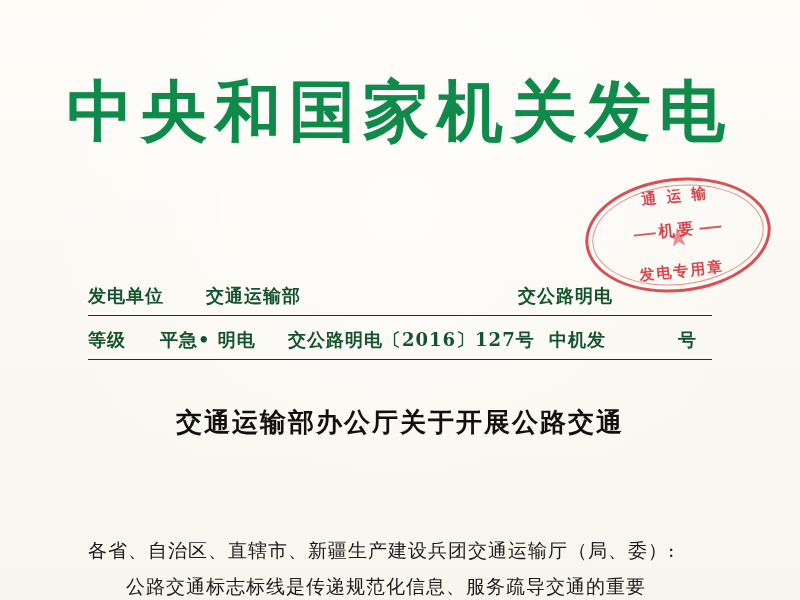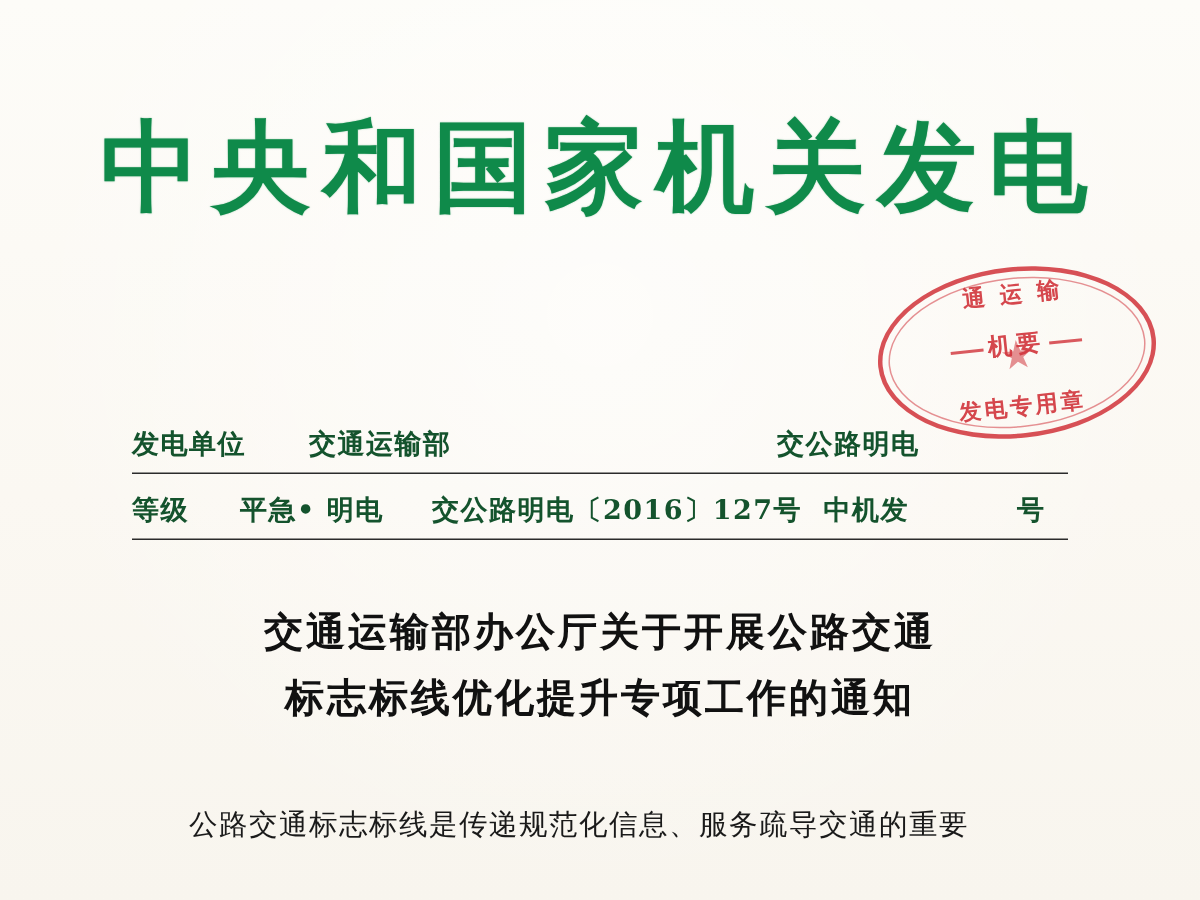--- a/index.html
+++ b/index.html
@@ -218,19 +218,19 @@
       <span class="cell lbl r2-label">等级</span>
       <span class="cell r2-value">平急• 明电</span>
       <span class="cell r2-docno">交公路明电〔2016〕127号</span>
       <span class="cell lbl r2-zjf">中机发</span>
       <span class="cell lbl r2-hao">号</span>
     </div>
   </div>
 
   <div class="doc-title">
     <div>交通运输部办公厅关于开展公路交通</div>
-    <div>标志标线优化提升专项工作的通知</div>
   </div>
 
   <div class="body-text">
+    <p>各省、自治区、直辖市、新疆生产建设兵团交通运输厅（局、委）:</p>
     <p class="indent">公路交通标志标线是传递规范化信息、服务疏导交通的重要</p>
   </div>
 </div>
 
 </body></html>

